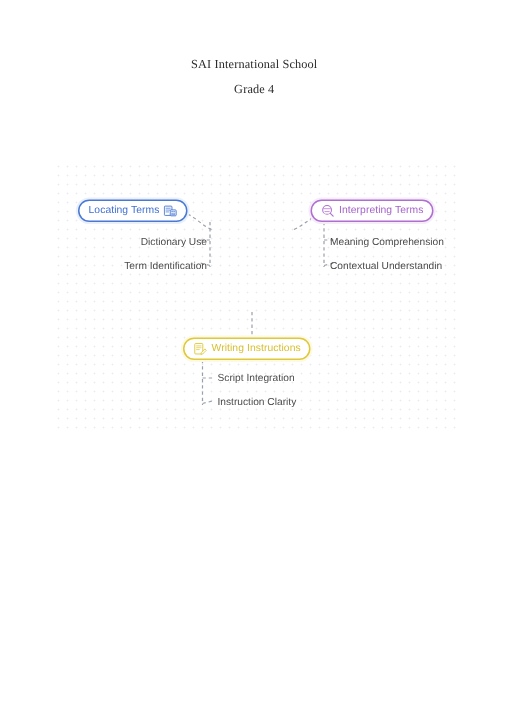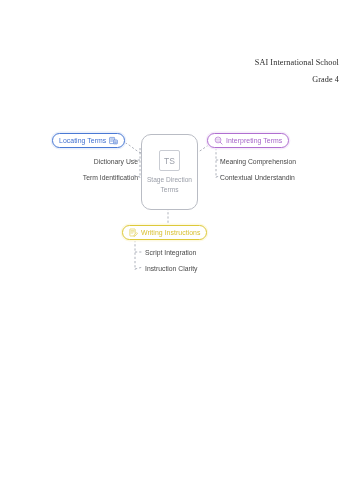--- a/index.html
+++ b/index.html
@@ -8,22 +8,21 @@
     background:#ffffff;
     font-family:"Liberation Sans",sans-serif;
     overflow:hidden;
     position:relative;
   }
 
   
   .doc-header{
     position:absolute;
     top:34px;left:0;right:0;
-    text-align:right;
-    margin-top:20px;
+    text-align:center;
   }
   .doc-header .line{
     font-family:"Liberation Serif",serif;
     font-size:8.2px;
     color:#2b2b2b;
     letter-spacing:.1px;
     line-height:17px;
   }
   .doc-header .line.bold{font-weight:bold;letter-spacing:.25px;}
 
@@ -152,26 +151,20 @@
       <path d="M180,40 L180,70"></path>
       <path d="M180,52 L188,52"></path>
       <path d="M180,69 L188,67"></path>
 
       <path d="M99,132 L99,162"></path>
       <path d="M99,144 L107,144"></path>
       <path d="M99,161 L107,159"></path>
     </g>
   </svg>
 
-  <div class="center-node">
-    <div class="ts-badge">
-      <span>TS</span>
-    </div>
-    <div class="ctext">Stage Direction Terms</div>
-  </div>
 
   <div class="pill pill-locating">
     <span class="plabel">Locating Terms</span>
     <span class="picon">
       <svg width="9" height="9" viewBox="0 0 16 16">
         <rect x="1" y="2.5" width="9" height="11" rx="1" fill="none" stroke="#4a79d4" stroke-width="1.1"></rect>
         <path d="M3 5h5M3 7.2h5M3 9.4h3" stroke="#4a79d4" stroke-width="0.9" stroke-linecap="round"></path>
         <rect x="8" y="7" width="7" height="7" rx="1" fill="#ffffff" stroke="#4a79d4" stroke-width="1.1"></rect>
         <path d="M9.6 9h1.2M12 9h1.4M9.6 11h2M12.6 11h0.8M9.6 12.6h1M11.4 12.6h2" stroke="#4a79d4" stroke-width="0.9" stroke-linecap="round"></path>
       </svg>

